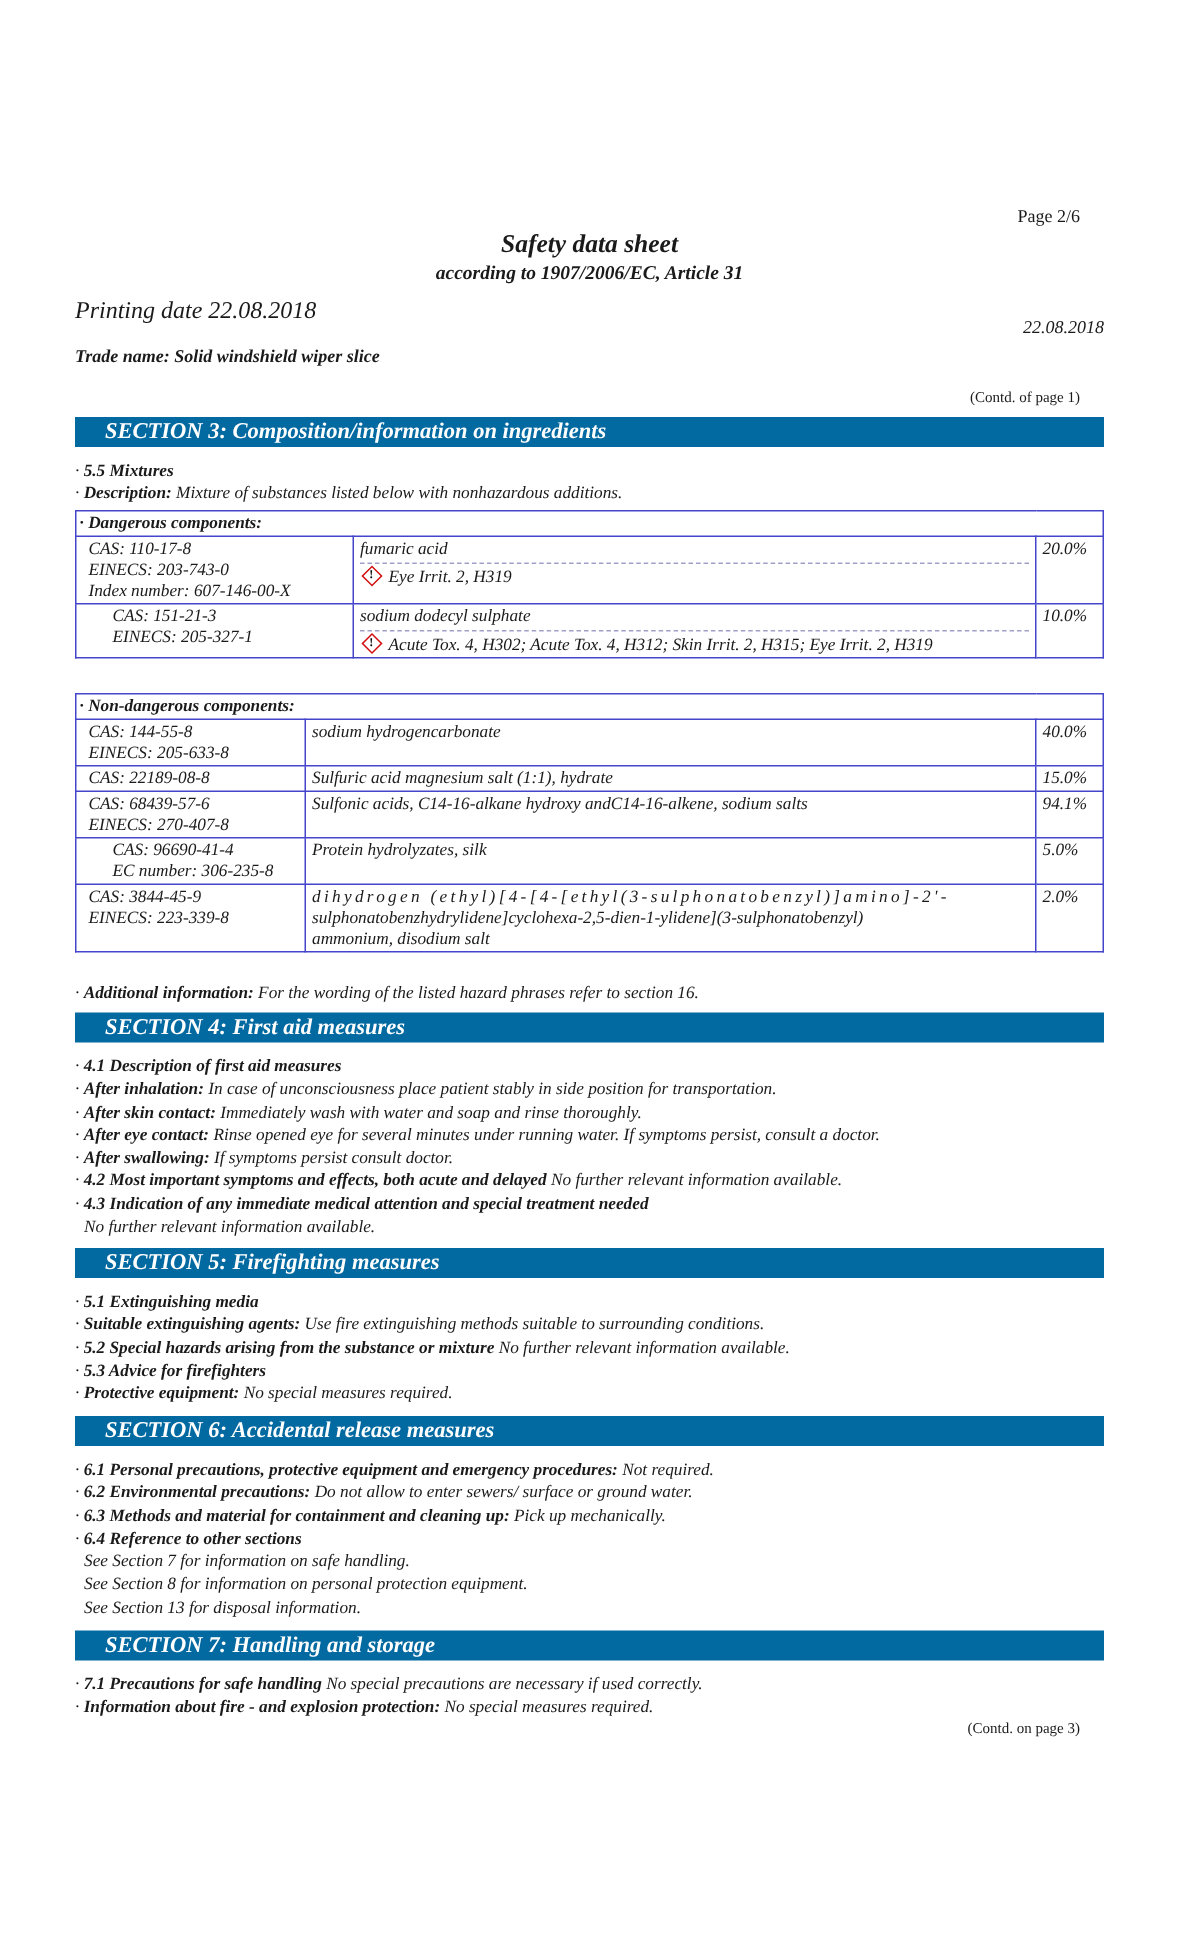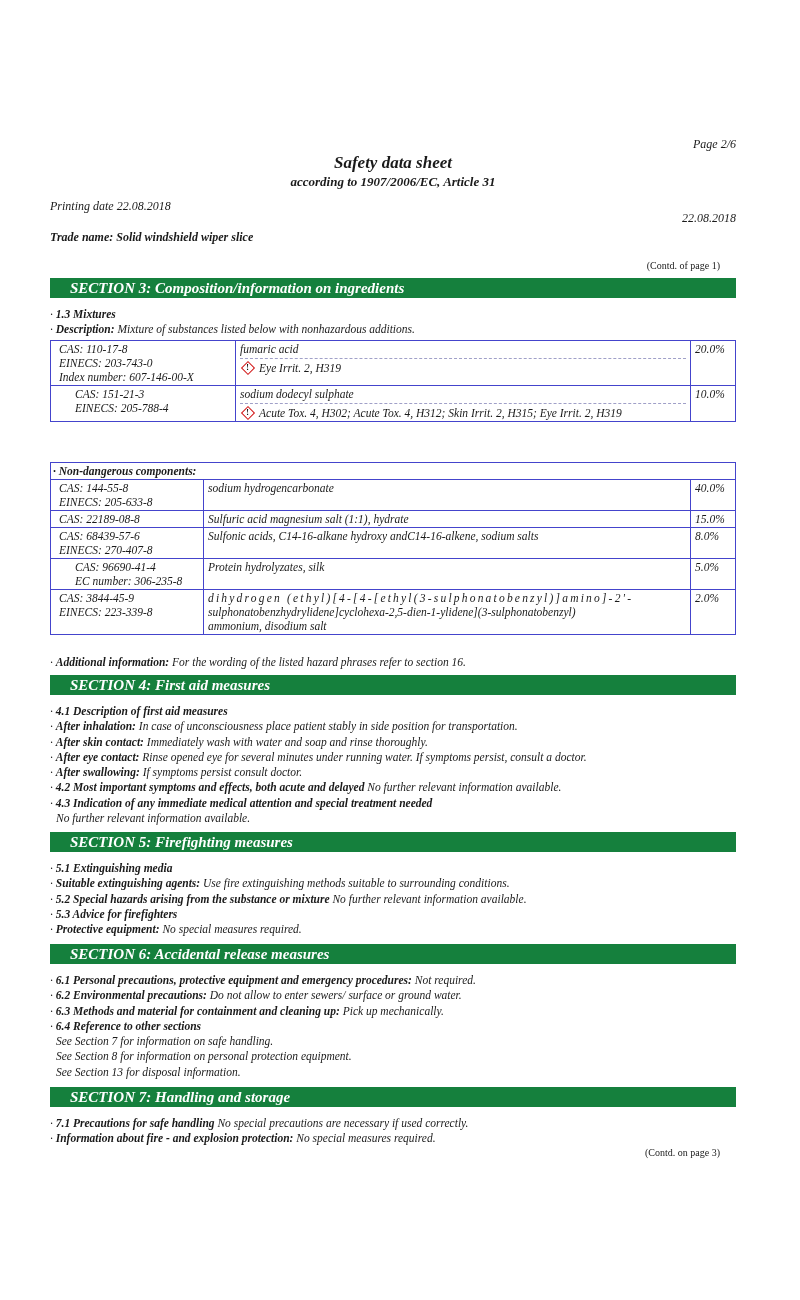--- a/index.html
+++ b/index.html
@@ -1,28 +1,28 @@
 <!DOCTYPE html>
 <html><head>
 <meta charset="utf-8">
 <style>
   html, body { margin: 0; padding: 0; background: #ffffff; }
   body { width: 800px; height: 1300px; position: relative; overflow: hidden;
          font-family: "Liberation Serif", "DejaVu Serif", serif; color: #1a1a1a; }
   .page { position: absolute; left: 50px; top: 0; width: 686px; }
-  .pagenum { position: absolute; right: 0; top: 137px; font-size: 12px; font-style: italic; }
+  .pagenum { position: absolute; right: 16px; top: 137px; font-size: 12px; }
   .title { position: absolute; left: 0; width: 686px; top: 153px; text-align: center;
            font-size: 17px; font-weight: bold; font-style: italic; }
   .subtitle { position: absolute; left: 0; width: 686px; top: 174px; text-align: center;
               font-size: 13px; font-weight: bold; font-style: italic; }
-  .printdate { position: absolute; left: 0; top: 199px; font-size: 12px; font-style: italic; text-align: center; }
+  .printdate { position: absolute; left: 0; top: 199px; font-size: 16px; font-style: italic; text-align: center; }
   .revdate { position: absolute; right: 0; top: 199px; font-size: 12px; font-style: italic; margin-top: 12px; }
   .trade { position: absolute; left: 0; top: 230px; font-size: 12px; font-weight: bold; font-style: italic; }
   .contd { position: absolute; right: 16px; font-size: 10px; }
-  .section-bar { position: absolute; left: 0; width: 686px; height: 20px; background: #15803d;
+  .section-bar { position: absolute; left: 0; width: 686px; height: 20px; background: #0369a1;
                  color: #ffffff; font-size: 15px; font-weight: bold; font-style: italic;
                  line-height: 20px; padding-left: 20px; box-sizing: border-box; }
   .line { position: absolute; left: 0; font-size: 11.5px; font-style: italic; white-space: nowrap; line-height: 14px; }
   .line .lbl { font-weight: bold; }
   table.comp { position: absolute; left: 0; width: 686px; border-collapse: collapse;
                font-size: 11.5px; font-style: italic; }
   table.comp td { border: 1px solid #4444cc; vertical-align: top; padding: 1px 4px; line-height: 14px; }
   table.comp td.hdr { font-weight: bold; padding-left: 2px; }
   td.pct { width: 36px; }
   .haz { border-top: 1px dashed #a0a0c8; margin-top: 2px; padding-top: 2px; }
@@ -39,41 +39,44 @@
 <div class="page">
   <div class="pagenum">Page 2/6</div>
   <div class="title">Safety data sheet</div>
   <div class="subtitle">according to 1907/2006/EC, Article 31</div>
   <div class="printdate">Printing date 22.08.2018</div>
   <div class="revdate">22.08.2018</div>
   <div class="trade">Trade name: Solid windshield wiper slice</div>
   <div class="contd" style="top:260px">(Contd. of page 1)</div>
 
   <div class="section-bar" style="top:278px">SECTION 3: Composition/information on ingredients</div>
-  <div class="line" style="top:307px">· <span class="lbl">1.3 Mixtures</span></div>
+  <div class="line" style="top:307px">· <span class="lbl">5.5 Mixtures</span></div>
   <div class="line" style="top:322px">· <span class="lbl">Description:</span> <span>Mixture of substances listed below with nonhazardous additions.</span></div>
 
   <table class="comp" style="top:340px">
     <tbody>
+        <tr>
+          <td class="hdr" colspan="3">· <span>Dangerous components:</span></td>
+        </tr>
     <tr>
       <td style="width:172px; padding-left:8px">
         <div>CAS: 110-17-8</div>
         <div>EINECS: 203-743-0</div>
         <div>Index number: 607-146-00-X</div>
       </td>
       <td>
         <div>fumaric acid</div>
         <div class="haz"><span class="ghs"></span><span>Eye Irrit. 2, H319</span></div>
       </td>
       <td class="pct">20.0%</td>
     </tr>
     <tr>
       <td style="padding-left:24px">
         <div>CAS: 151-21-3</div>
-        <div>EINECS: 205-788-4</div>
+        <div>EINECS: 205-327-1</div>
       </td>
       <td>
         <div>sodium dodecyl sulphate</div>
         <div class="haz"><span class="ghs"></span><span>Acute Tox. 4, H302; Acute Tox. 4, H312; Skin Irrit. 2, H315; Eye Irrit. 2, H319</span></div>
       </td>
       <td class="pct">10.0%</td>
     </tr>
   </tbody>
     </table>
 
@@ -96,21 +99,21 @@
           </td>
       <td>Sulfuric acid magnesium salt (1:1), hydrate</td>
       <td class="pct">15.0%</td>
     </tr>
     <tr>
       <td style="padding-left:8px">
         <div>CAS: 68439-57-6</div>
             <div>EINECS: 270-407-8</div>
       </td>
       <td>Sulfonic acids, C14-16-alkane hydroxy andC14-16-alkene, sodium salts</td>
-      <td class="pct">8.0%</td>
+      <td class="pct">94.1%</td>
     </tr>
     <tr>
       <td style="padding-left:24px">
         <div>CAS: 96690-41-4</div>
             <div>EC number: 306-235-8</div>
       </td>
       <td>Protein hydrolyzates, silk</td>
       <td class="pct">5.0%</td>
     </tr>
     <tr>

